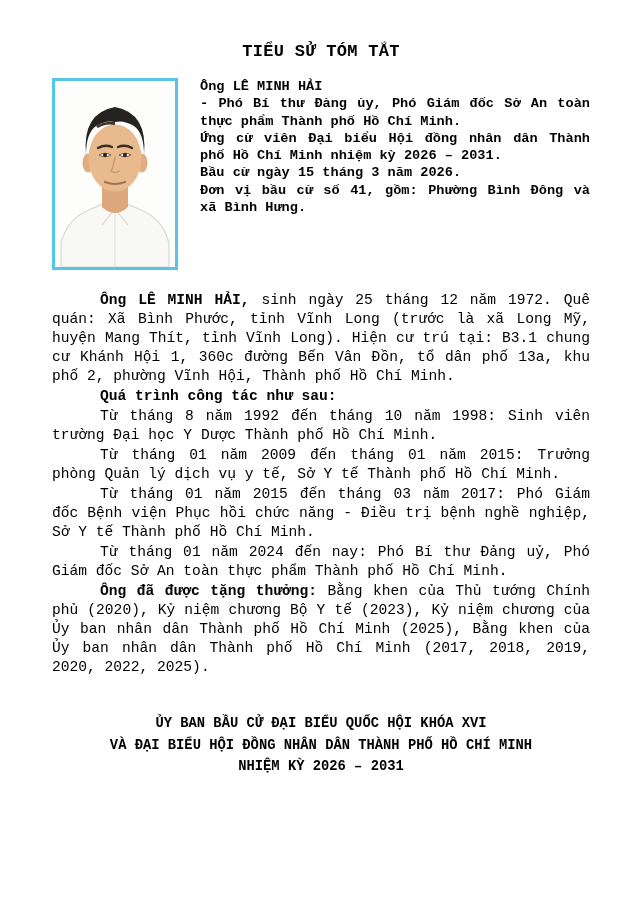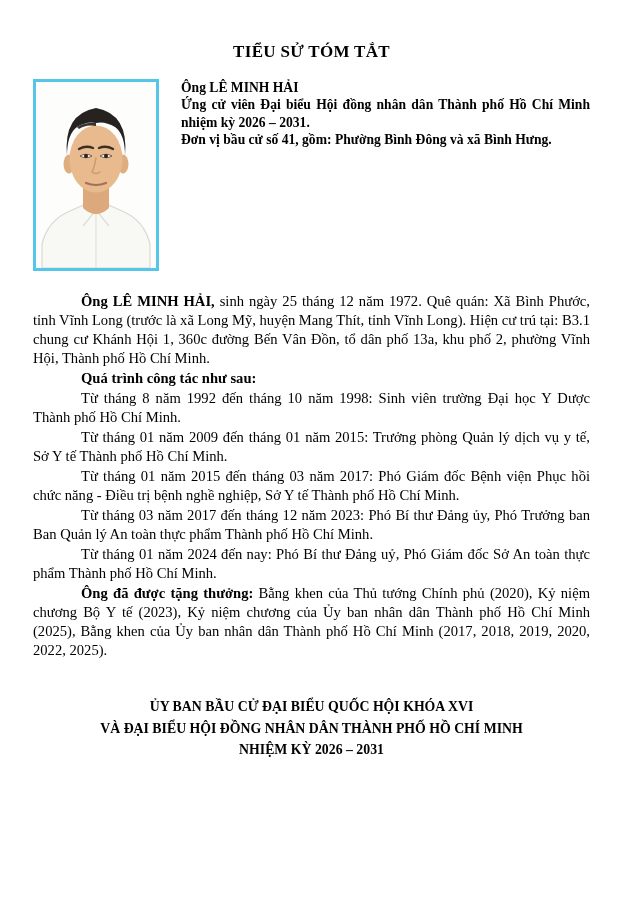--- a/index.html
+++ b/index.html
@@ -1,23 +1,23 @@
 <!DOCTYPE html>
 <html lang="vi"><head>
 <meta charset="utf-8">
 <style>
   html, body { margin: 0; padding: 0; background: #ffffff; }
   .page {
     width: 640px;
     height: 905px;
     box-sizing: border-box;
-    padding: 42px 50px 0 33px;
+    padding: 42px 50px 0 52px;
     background: #ffffff;
     color: #000000;
-    font-family: Liberation Serif, serif;
+    font-family: Liberation Mono, monospace;
     overflow: hidden;
   }
   .doc-title {
     text-align: center;
     font-weight: bold;
     font-size: 17px;
     letter-spacing: 0.3px;
     margin: 0 0 17px 0;
   }
   .header-row {
@@ -96,34 +96,35 @@
         <circle cx="70" cy="74" r="2" fill="#2a211c"></circle>
 
         <path d="M60,76 Q58,87 56,90 Q60,93 64,90" fill="none" stroke="#c99a6c" stroke-width="1.4" stroke-linecap="round"></path>
 
         <path d="M50,101 Q60,105 70,101" fill="none" stroke="#a86f58" stroke-width="2.2" stroke-linecap="round"></path>
       </svg>
     </div>
 
     <div class="profile-col">
       <p>Ông LÊ MINH HẢI</p>
+      <p>- Phó Bí thư Đảng ủy, Phó Giám đốc Sở An toàn thực phẩm Thành phố Hồ Chí Minh.</p>
       <p>Ứng cử viên Đại biểu Hội đồng nhân dân Thành phố Hồ Chí Minh nhiệm kỳ 2026 – 2031.</p>
+      <p>Bầu cử ngày 15 tháng 3 năm 2026.</p>
       <p>Đơn vị bầu cử số 41, gồm: Phường Bình Đông và xã Bình Hưng.</p>
     </div>
   </div>
 
   <div class="body-text">
     <p><span class="bold">Ông LÊ MINH HẢI,</span><span> sinh ngày 25 tháng 12 năm 1972. Quê quán: Xã Bình Phước, tỉnh Vĩnh Long (trước là xã Long Mỹ, huyện Mang Thít, tỉnh Vĩnh Long). Hiện cư trú tại: B3.1 chung cư Khánh Hội 1, 360c đường Bến Vân Đồn, tổ dân phố 13a, khu phố 2, phường Vĩnh Hội, Thành phố Hồ Chí Minh.</span></p>
 
     <p class="bold">Quá trình công tác như sau:</p>
 
     <p>Từ tháng 8 năm 1992 đến tháng 10 năm 1998: Sinh viên trường Đại học Y Dược Thành phố Hồ Chí Minh.</p>
     <p>Từ tháng 01 năm 2009 đến tháng 01 năm 2015: Trưởng phòng Quản lý dịch vụ y tế, Sở Y tế Thành phố Hồ Chí Minh.</p>
     <p>Từ tháng 01 năm 2015 đến tháng 03 năm 2017: Phó Giám đốc Bệnh viện Phục hồi chức năng - Điều trị bệnh nghề nghiệp, Sở Y tế Thành phố Hồ Chí Minh.</p>
-    <p>Từ tháng 03 năm 2017 đến tháng 12 năm 2023: Phó Bí thư Đảng ủy, Phó Trưởng ban Ban Quản lý An toàn thực phẩm Thành phố Hồ Chí Minh.</p>
     <p>Từ tháng 01 năm 2024 đến nay: Phó Bí thư Đảng uỷ, Phó Giám đốc Sở An toàn thực phẩm Thành phố Hồ Chí Minh.</p>
 
     <p><span class="bold">Ông đã được tặng thưởng:</span><span> Bằng khen của Thủ tướng Chính phủ (2020), Kỷ niệm chương Bộ Y tế (2023), Kỷ niệm chương của Ủy ban nhân dân Thành phố Hồ Chí Minh (2025), Bằng khen của Ủy ban nhân dân Thành phố Hồ Chí Minh (2017, 2018, 2019, 2020, 2022, 2025).</span></p>
 
   </div>
 
   <div class="footer">
     <p>ỦY BAN BẦU CỬ ĐẠI BIỂU QUỐC HỘI KHÓA XVI</p>
     <p>VÀ ĐẠI BIỂU HỘI ĐỒNG NHÂN DÂN THÀNH PHỐ HỒ CHÍ MINH</p>
     <p>NHIỆM KỲ 2026 – 2031</p>

